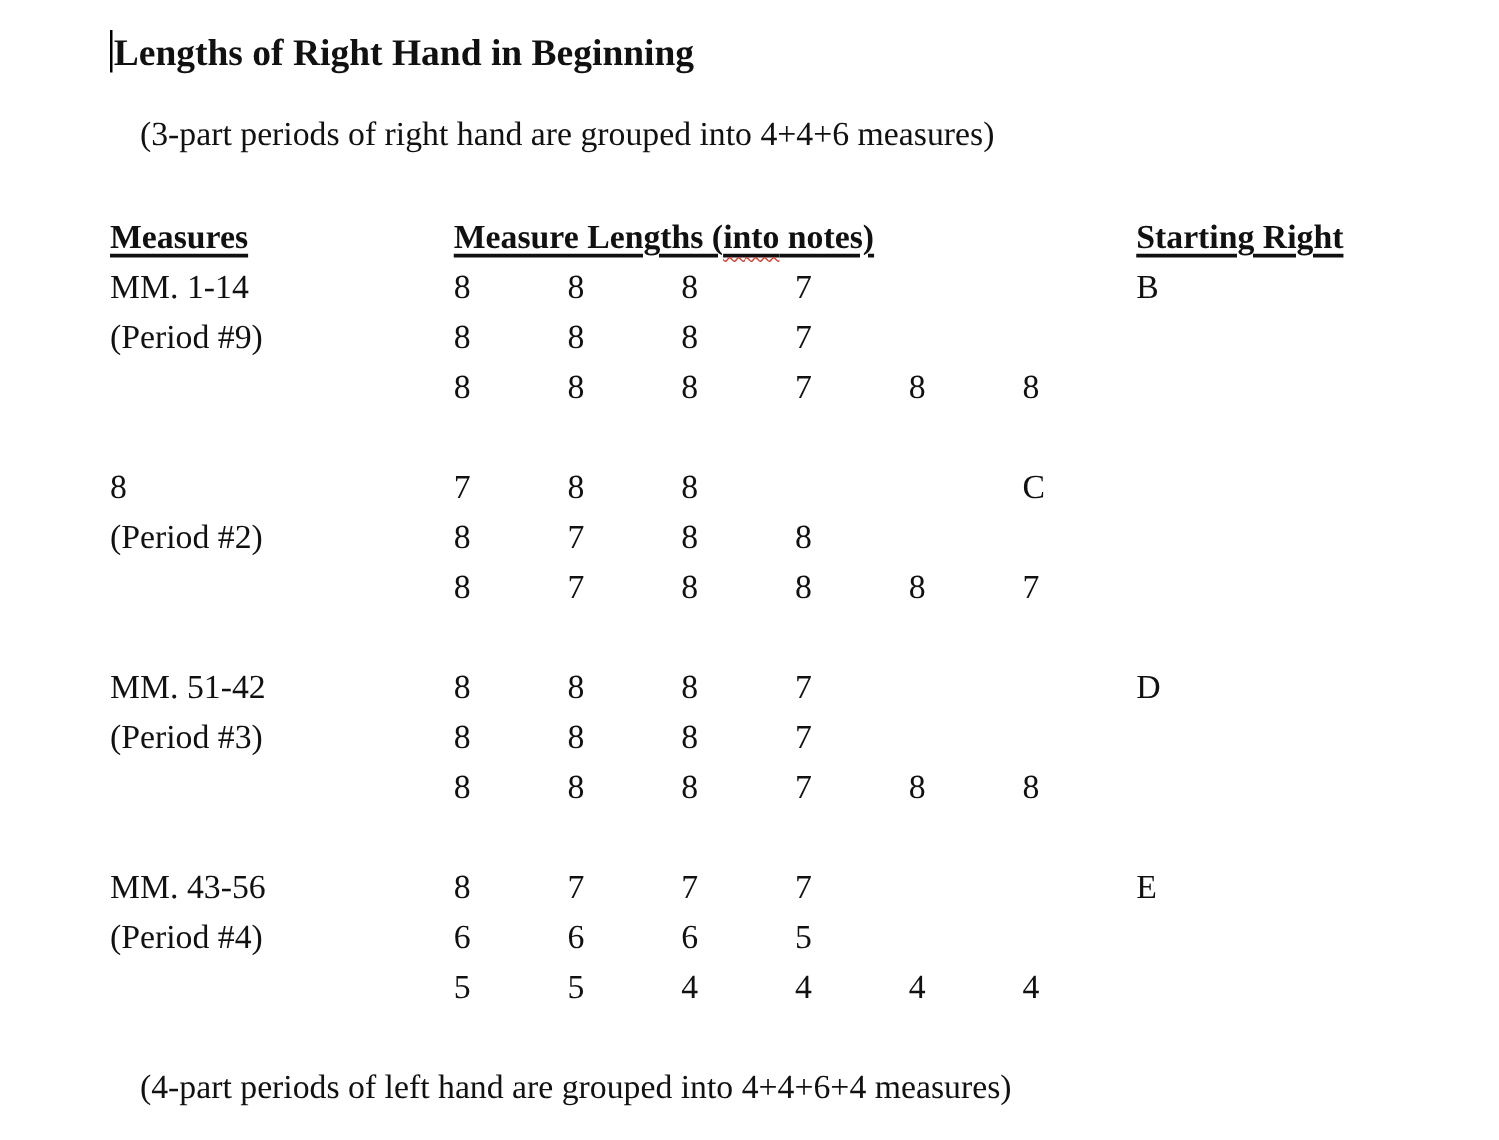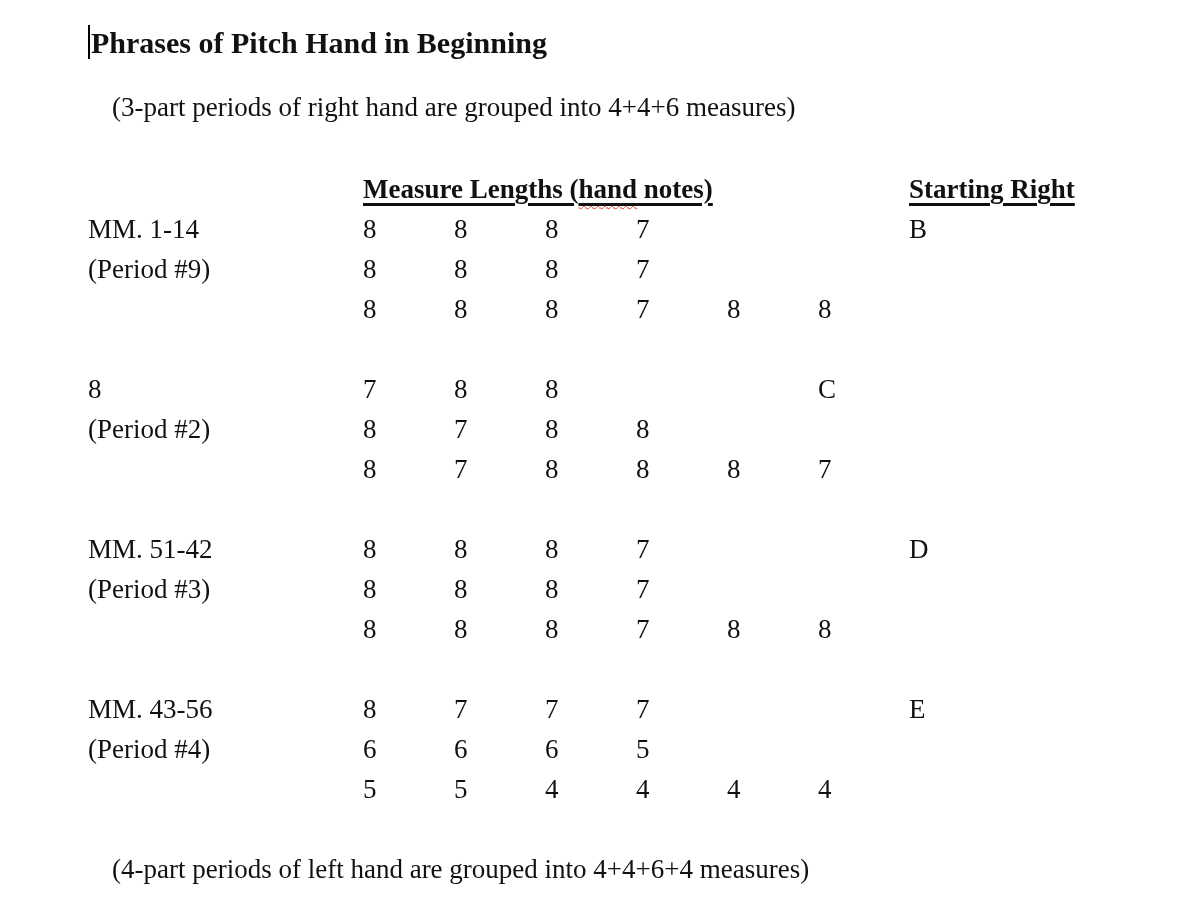--- a/index.html
+++ b/index.html
@@ -68,28 +68,31 @@
   .group-gap { margin-top: 40px; }
   .footer { margin-top: 40px; }
   .cell { overflow: visible; white-space: nowrap; }
 </style>
 </head>
 <body>
 
 <div class="page">
 
   <div class="title-line">
-    <span class="caret"></span><span class="title">Phrases of Pitch Hand in Beginning</span>
+    <span class="caret"></span><span class="title">Lengths of Right Hand in Beginning</span>
   </div>
 
   <div class="line subtitle">(3-part periods of right hand are grouped into 4+4+6 measures)</div>
 
   <div class="trow header-row">
+    <div class="cell">
+      <span class="hdr">Measures</span>
+    </div>
     <div class="cell span6">
-      <span class="hdr"><span>Measure Lengths (</span><span class="misspelled">hand</span><span> notes)</span></span>
+      <span class="hdr"><span>Measure Lengths (</span><span class="misspelled">into</span><span> notes)</span></span>
     </div>
     <div class="cell">
       <span class="hdr">Starting Right</span>
     </div>
   </div>
 
   <div>
       <div class="trow">
         <div class="cell">MM. 1-14</div>
         <div class="cell">8</div>

